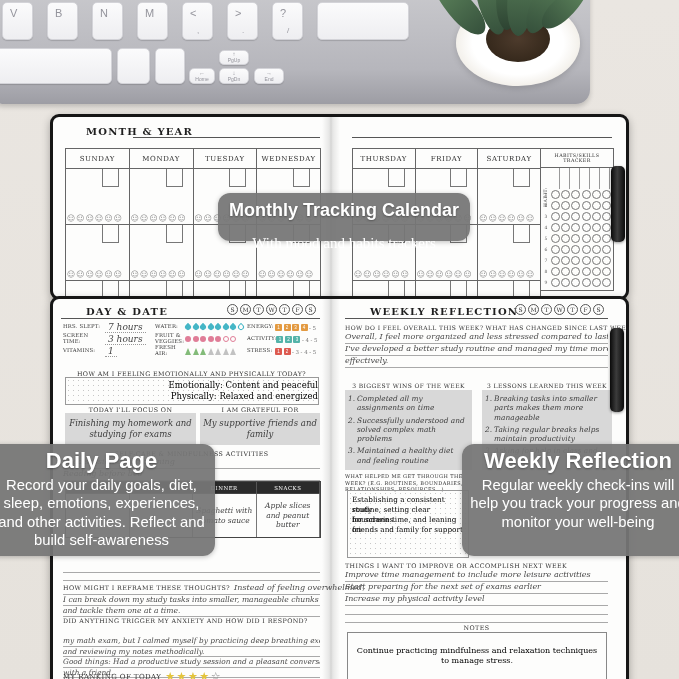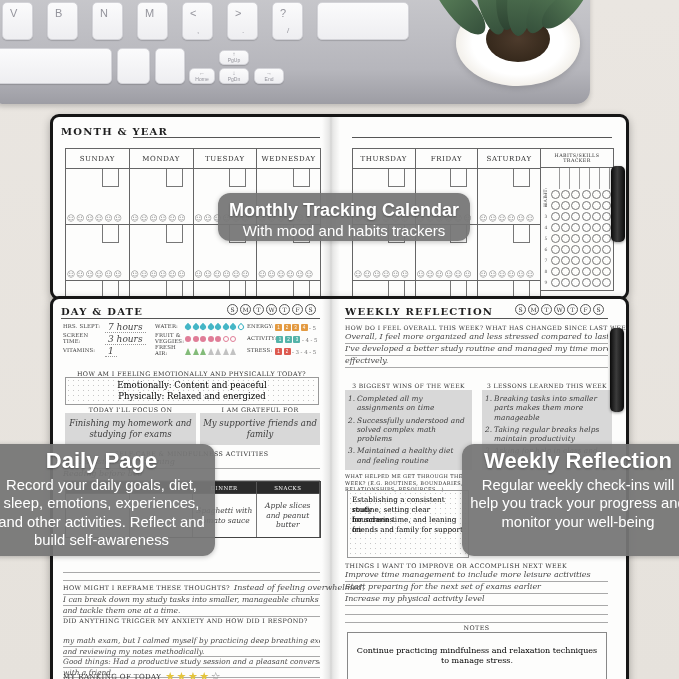--- a/index.html
+++ b/index.html
@@ -57,21 +57,21 @@
   .nb2{top:296px;height:392px;}
   .clip{position:absolute;inset:0;overflow:hidden;border-radius:6px;}
   .seam{position:absolute;top:0;bottom:0;left:269px;width:18px;
     background:linear-gradient(90deg,rgba(0,0,0,0),rgba(0,0,0,.09) 40%,rgba(0,0,0,.16) 50%,rgba(0,0,0,.09) 60%,rgba(0,0,0,0));}
   .band{position:absolute;width:14px;border-radius:5px;z-index:15;
     background:linear-gradient(90deg,#0a0a0a,#3c3c3c 45%,#0a0a0a);box-shadow:0 1px 3px rgba(0,0,0,.4);}
   .band1{left:611px;top:166px;height:76px;}
   .band2{left:610px;top:328px;height:84px;}
 
   .abs{position:absolute;}
-  .ptitle{font-size:10px;font-weight:bold;letter-spacing:1.2px;color:#1f1f1f;white-space:nowrap;}
+  .ptitle{font-size:10px;font-weight:bold;letter-spacing:1.2px;color:#1f1f1f;white-space:nowrap;margin-left:25px;}
   .tline{position:absolute;border-bottom:1px solid #555;}
   .slab{font-size:6.3px;letter-spacing:.4px;color:#333;white-space:nowrap;}
   .center{text-align:center;}
 
   
   .cal{position:absolute;display:grid;border-left:1px solid #666;border-top:1px solid #666;}
   .cal-head{height:19px;border-right:1px solid #666;border-bottom:1px solid #666;
     font-size:7px;letter-spacing:.6px;color:#2e2e2e;display:flex;align-items:center;justify-content:center;}
   .cal-cell{height:55px;border-right:1px solid #666;border-bottom:1px solid #666;position:relative;}
   .datebox{position:absolute;top:0;right:10px;width:15px;height:17px;border:1px solid #777;border-top:none;}
@@ -113,21 +113,21 @@
   .sqn{font-size:5.5px;color:#777;white-space:nowrap;}
 
   
   .hw{font-style:italic;color:#4c4c4c;}
   .lines .hwline{border-bottom:1px solid #a9a9a9;font-style:italic;font-size:8px;color:#4a4a4a;
     height:11px;line-height:10px;white-space:nowrap;overflow:hidden;}
   .lines.lh10 .hwline{height:10px;line-height:9.5px;font-size:7.6px;}
   .lines.lh9 .hwline{height:9.5px;line-height:9px;font-size:7.4px;}
   .lines.lh7 .hwline{height:7px;}
   .dotbox{position:absolute;border:1px solid #999;
-    background-image:radial-gradient(circle,#c7c7c7 .6px,transparent .8px);background-size:5px 5px;}
+    background-image:radial-gradient(circle,#c7c7c7 .6px,transparent .8px);background-size:5px 5px;align-items:flex-end;}
   .dotbox .hwline{border-bottom:none;background:none;}
   .dotbox.feel{display:flex;flex-direction:column;justify-content:center;}
   .dotbox.feel .hwline{text-align:center;font-size:8.5px;height:11px;line-height:11px;}
   .dotbox.help{padding:4px 3px 0 4px;box-sizing:border-box;}
   .dotbox.help .hwline{font-size:7.3px;height:10px;line-height:10px;}
   .gbox{position:absolute;background:#d8d8d8;display:flex;align-items:center;justify-content:center;
     text-align:center;font-style:italic;font-size:8.5px;color:#3d3d3d;padding:2px;box-sizing:border-box;line-height:1.3;}
   .gbox2{position:absolute;background:#d8d8d8;padding:4px 3px;box-sizing:border-box;}
   .nitem{display:flex;gap:2px;font-style:italic;font-size:7.4px;color:#3d3d3d;line-height:1.25;margin-bottom:3px;}
   .num{flex:0 0 auto;}
@@ -144,21 +144,21 @@
     display:flex;align-items:center;justify-content:center;text-align:center;padding:2px;box-sizing:border-box;line-height:1.3;}
   .notesbox{position:absolute;border:1px solid #888;display:flex;flex-direction:column;justify-content:center;}
   .notesbox .hwline{border-bottom:none;text-align:center;font-size:8px;height:10px;line-height:10px;}
 
   
   .ov{position:absolute;background:rgba(118,118,118,.94);border-radius:12px;color:#fff;text-align:center;
     font-family:"Liberation Sans",sans-serif;z-index:20;box-shadow:0 1px 5px rgba(0,0,0,.25);}
   .ovt{font-weight:bold;text-shadow:0 1px 2px rgba(0,0,0,.35);}
   .ovm{left:218px;top:193px;width:252px;height:48px;}
   .ovm .ovt{font-size:18px;margin-top:7px;}
-  .ovm .ovs{font-size:15px;margin-top:1px;}
+  .ovm .ovs{font-size:15px;margin-top:14px;font-family:Liberation Serif, serif;}
   .ovd{left:-12px;top:444px;width:227px;height:112px;}
   .ovw{left:462px;top:444px;width:232px;height:112px;}
   .ovd .ovt,.ovw .ovt{font-size:22px;margin-top:4px;}
   .ovb{font-size:14.8px;line-height:1.24;margin-top:2px;padding:0 4px;}
 </style>
 </head>
 <body>
 
 <div id="stage">
 

